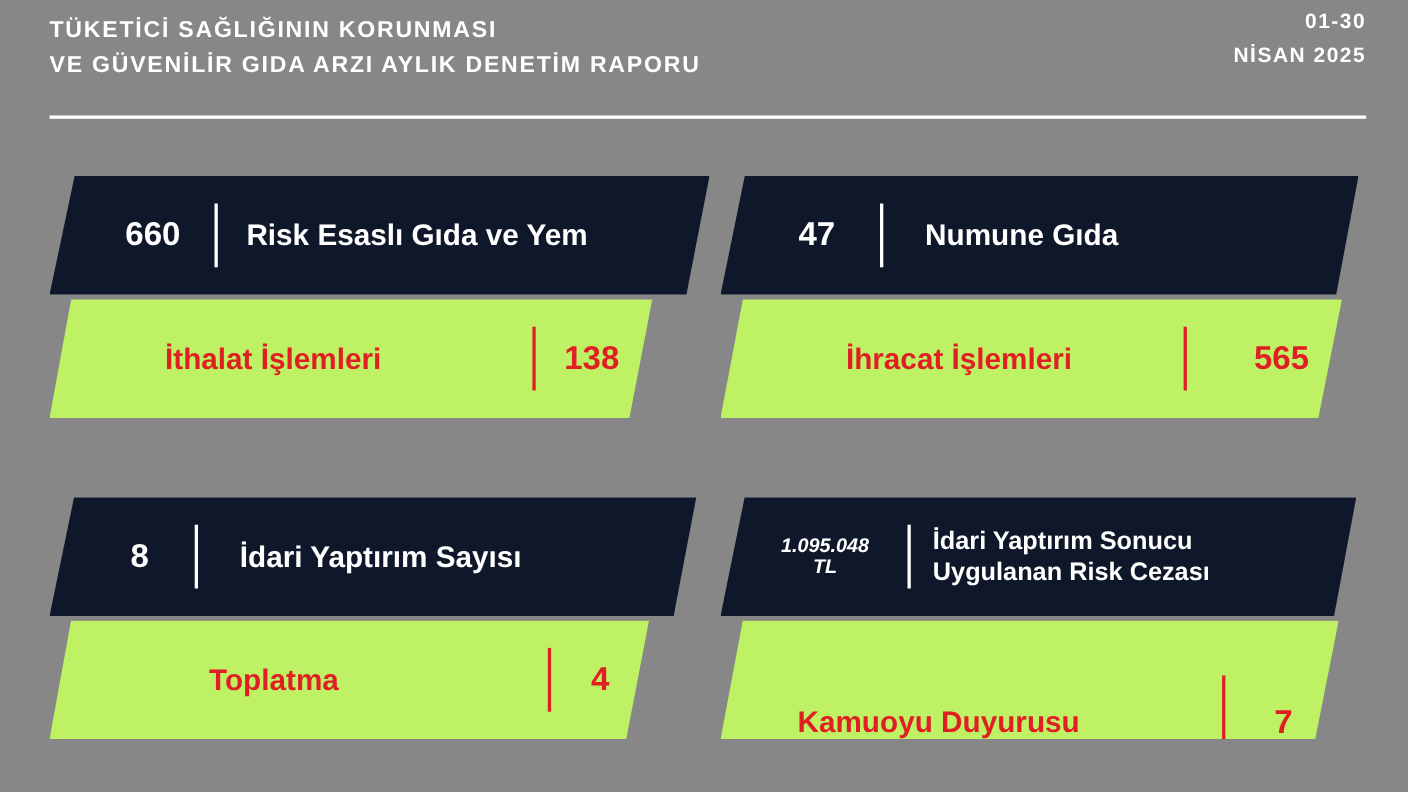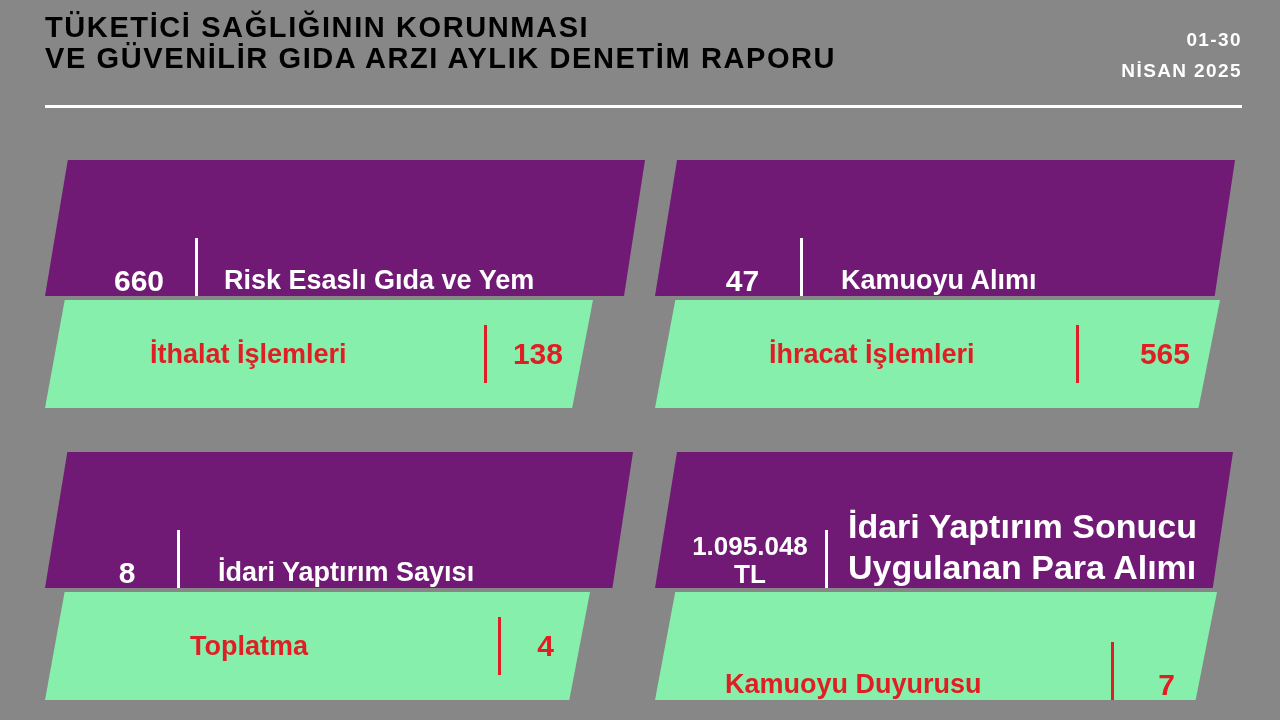--- a/index.html
+++ b/index.html
@@ -16,32 +16,32 @@
   }
 
   
   .header {
     position: relative;
     padding: 12px 40px 0 45px;
     height: 100px;
     box-sizing: border-box;
   }
   .header-title {
-    color: #000000;
-    font-weight: bold;
-    font-size: 29px;
+    color: #ffffff;
+    font-weight: bold;
+    font-size: 21px;
     letter-spacing: 1.6px;
     line-height: 31px;
     text-transform: uppercase;
     max-width: 840px;
   }
   .header-date {
     position: absolute;
     right: 38px;
-    top: 24px;
+    top: 4px;
     text-align: right;
     color: #ffffff;
     font-weight: bold;
     font-size: 19px;
     letter-spacing: 1.4px;
     line-height: 31px;
     text-transform: uppercase;
   }
   .header-rule {
     position: absolute;
@@ -67,32 +67,32 @@
   }
 
   .card {
     position: relative;
     height: 230px;
   }
 
   
   .band-red {
     position: relative;
-    background: #701a75;
+    background: #0f172a;
     color: #ffffff;
-    height: 136px;
+    height: 108px;
     display: flex;
-    align-items: flex-end;
+    align-items: center;
     -webkit-clip-path: polygon(3.8% 0, 100% 0, 96.5% 100%, 0 100%);
     clip-path: polygon(3.8% 0, 100% 0, 96.5% 100%, 0 100%);
     box-sizing: border-box;
   }
   .band-white {
     position: relative;
-    background: #86efac;
+    background: #bef264;
     color: #e01f24;
     height: 108px;
     margin-top: 4px;
     display: flex;
     align-items: center;
     -webkit-clip-path: polygon(3.6% 0, 100% 0, 96.2% 100%, 0 100%);
     clip-path: polygon(3.6% 0, 100% 0, 96.2% 100%, 0 100%);
     box-sizing: border-box;
     box-shadow: 0 8px 14px rgba(0,0,0,0.18);
   }
@@ -144,22 +144,22 @@
   .card-b .band-white .label { margin-left: 114px; }
   .card-b .band-white .num { margin-left: 61px; margin-right: 30px; }
 
   
   .card-c .band-red .num { width: 100px; margin-left: 32px; }
   .card-c .band-red .label { margin-left: 38px; }
   .card-c .band-white .label { margin-left: 145px; }
   .card-c .band-white .num { margin-left: 36px; margin-right: 36px; }
 
   
-  .card-d .band-red .num { width: 150px; margin-left: 20px; font-size: 26px; }
-  .card-d .band-red .label { margin-left: 20px; font-size: 34px; }
+  .card-d .band-red .num { width: 150px; margin-left: 20px; font-size: 18px; font-style: italic; }
+  .card-d .band-red .label { margin-left: 20px; font-size: 23px; }
   .card-d .band-white .label { margin-left: 70px; }
   .card-d .band-white .num { margin-left: 44px; margin-right: 42px; }
 </style>
 </head>
 <body>
 
 <div class="header">
   <div class="header-title">
     <div>TÜKETİCİ SAĞLIĞININ KORUNMASI</div>
     <div>VE GÜVENİLİR GIDA ARZI AYLIK DENETİM RAPORU</div>
@@ -185,21 +185,21 @@
       <div class="label">İthalat İşlemleri</div>
       <div class="divider red"></div>
       <div class="num">138</div>
     </div>
   </div>
 
   <div class="card card-b">
     <div class="band-red">
       <div class="num">47</div>
       <div class="divider white"></div>
-      <div class="label">Kamuoyu Alımı</div>
+      <div class="label">Numune Gıda</div>
     </div>
     <div class="band-white">
       <div class="label">İhracat İşlemleri</div>
       <div class="divider red"></div>
       <div class="num">565</div>
     </div>
   </div>
 
   <div class="card card-c">
     <div class="band-red">
@@ -216,21 +216,21 @@
 
   <div class="card card-d">
     <div class="band-red">
       <div class="num small">
         <div>1.095.048</div>
         <div>TL</div>
       </div>
       <div class="divider white"></div>
       <div class="label">
         <div>İdari Yaptırım Sonucu</div>
-        <div>Uygulanan Para Alımı</div>
+        <div>Uygulanan Risk Cezası</div>
       </div>
     </div>
     <div class="band-white">
       <div class="label">Kamuoyu Duyurusu</div>
       <div class="divider red"></div>
       <div class="num">7</div>
     </div>
   </div>
 
 </div>

